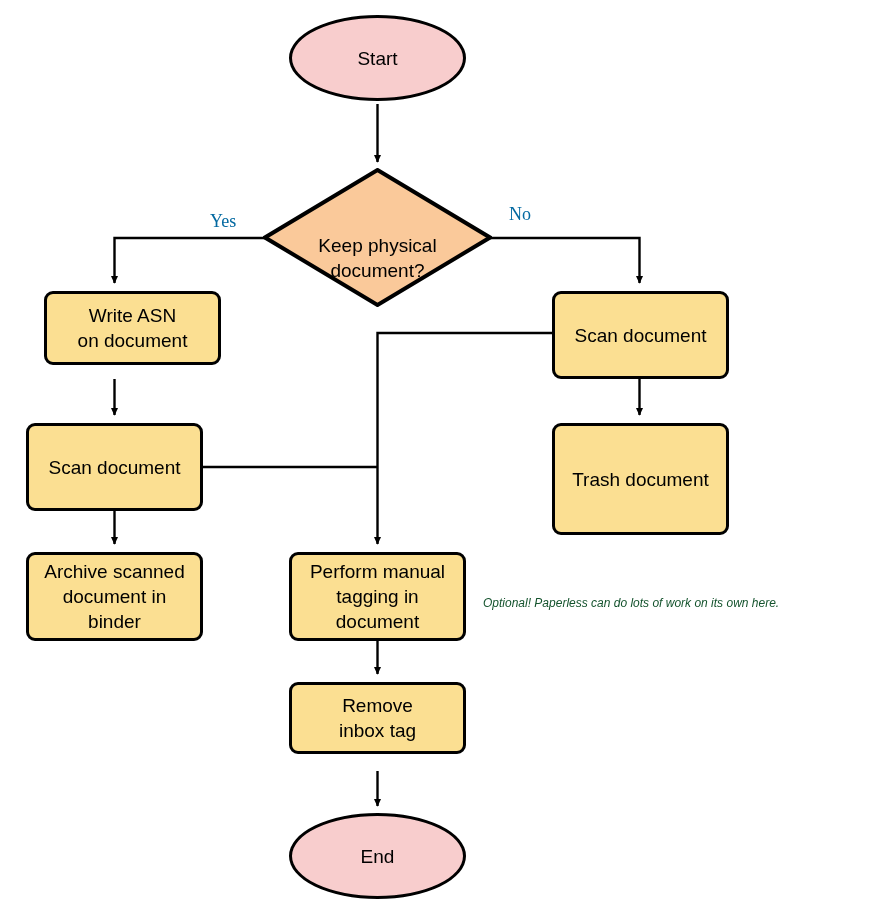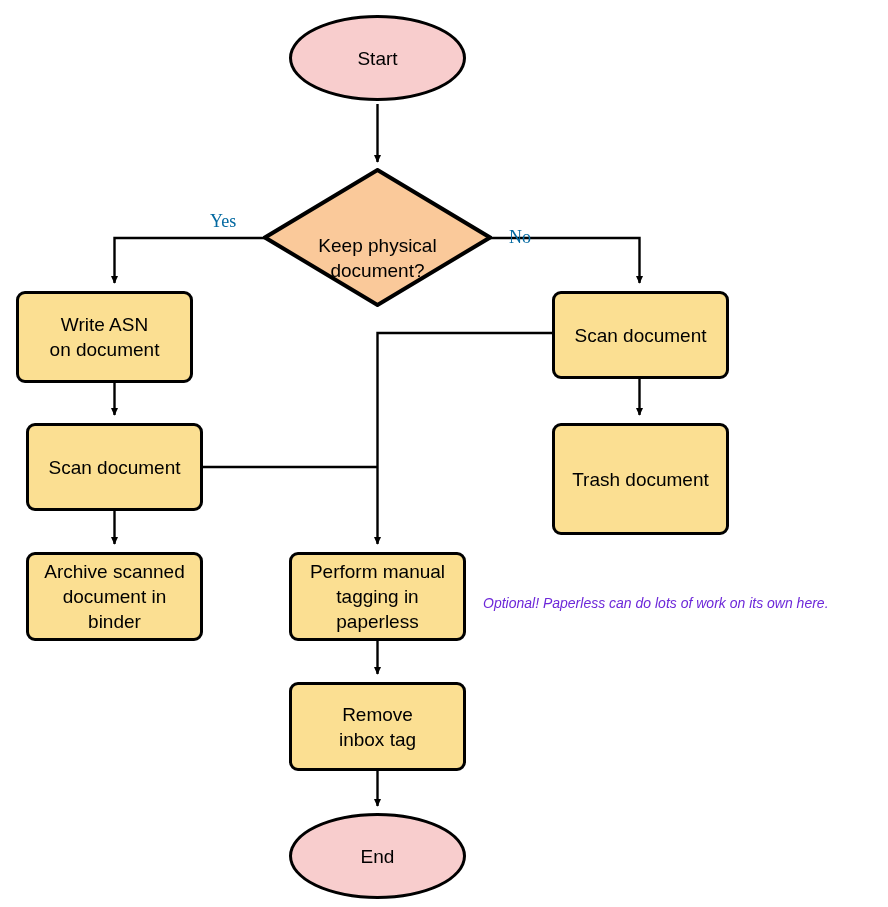--- a/index.html
+++ b/index.html
@@ -65,24 +65,24 @@
     position: absolute;
     font-size: 18px;
     line-height: 20px;
     color: #0369a1;
     z-index: 3;
     white-space: nowrap;
     font-family: Liberation Serif, serif;
   }
   .annotation {
     position: absolute;
-    font-size: 14px;
+    font-size: 12px;
     line-height: 24px;
     font-style: italic;
-    color: #6d28d9;
+    color: #14532d;
     z-index: 3;
   }
 </style>
 </head>
 <body>
 
 <svg id="flow-canvas" viewBox="0 0 888 907" xmlns="http://www.w3.org/2000/svg">
   <defs>
     <marker id="arrowhead" markerWidth="10" markerHeight="10" refX="7.2" refY="4" orient="auto" markerUnits="userSpaceOnUse">
       <path d="M0,0.4 L8,4 L0,7.6 Z" fill="#000000"></path>
@@ -119,23 +119,23 @@
 
 <div class="node node-decision" style="left:263px; top:168px; width:229px; height:139px;">
   <svg class="decision-shape" viewBox="0 0 229 139" preserveAspectRatio="none" xmlns="http://www.w3.org/2000/svg">
     <polygon points="114.5,2 227,69.5 114.5,137 2,69.5" fill="#fac99a" stroke="#000000" stroke-width="4" stroke-linejoin="miter"></polygon>
   </svg>
   <span class="decision-label">Keep physical
 document?</span>
 </div>
 
 <div class="edge-label" style="left:210px; top:211px;">Yes</div>
-<div class="edge-label" style="left:509px; top:227px;">No</div>
+<div class="edge-label" style="left:509px; top:204px;">No</div>
 
-<div class="node node-process" style="left:16px; top:291px; width:177px; height:92px;">
+<div class="node node-process" style="left:44px; top:291px; width:177px; height:74px;">
   <span>Write ASN
 on document</span>
 </div>
 
 <div class="node node-process" style="left:26px; top:423px; width:177px; height:88px;">
   <span>Scan document</span>
 </div>
 
 <div class="node node-process" style="left:26px; top:552px; width:177px; height:89px;align-items:center;">
   <span>Archive scanned
@@ -147,24 +147,24 @@
   <span>Scan document</span>
 </div>
 
 <div class="node node-process" style="left:552px; top:423px; width:177px; height:112px;">
   <span>Trash document</span>
 </div>
 
 <div class="node node-process" style="left:289px; top:552px; width:177px; height:89px;">
   <span>Perform manual
 tagging in
-paperless</span>
+document</span>
 </div>
 
-<div class="node node-process" style="left:289px; top:682px; width:177px; height:89px;">
+<div class="node node-process" style="left:289px; top:682px; width:177px; height:72px;">
   <span>Remove
 inbox tag</span>
 </div>
 
 <div class="node node-terminator" style="left:289px; top:813px; width:177px; height:86px;justify-content:center;">
   <span>End</span>
 </div>
 
 <div class="annotation" style="left:483px; top:591px; width:400px;">Optional! Paperless can do lots of work on its own here.</div>
 

